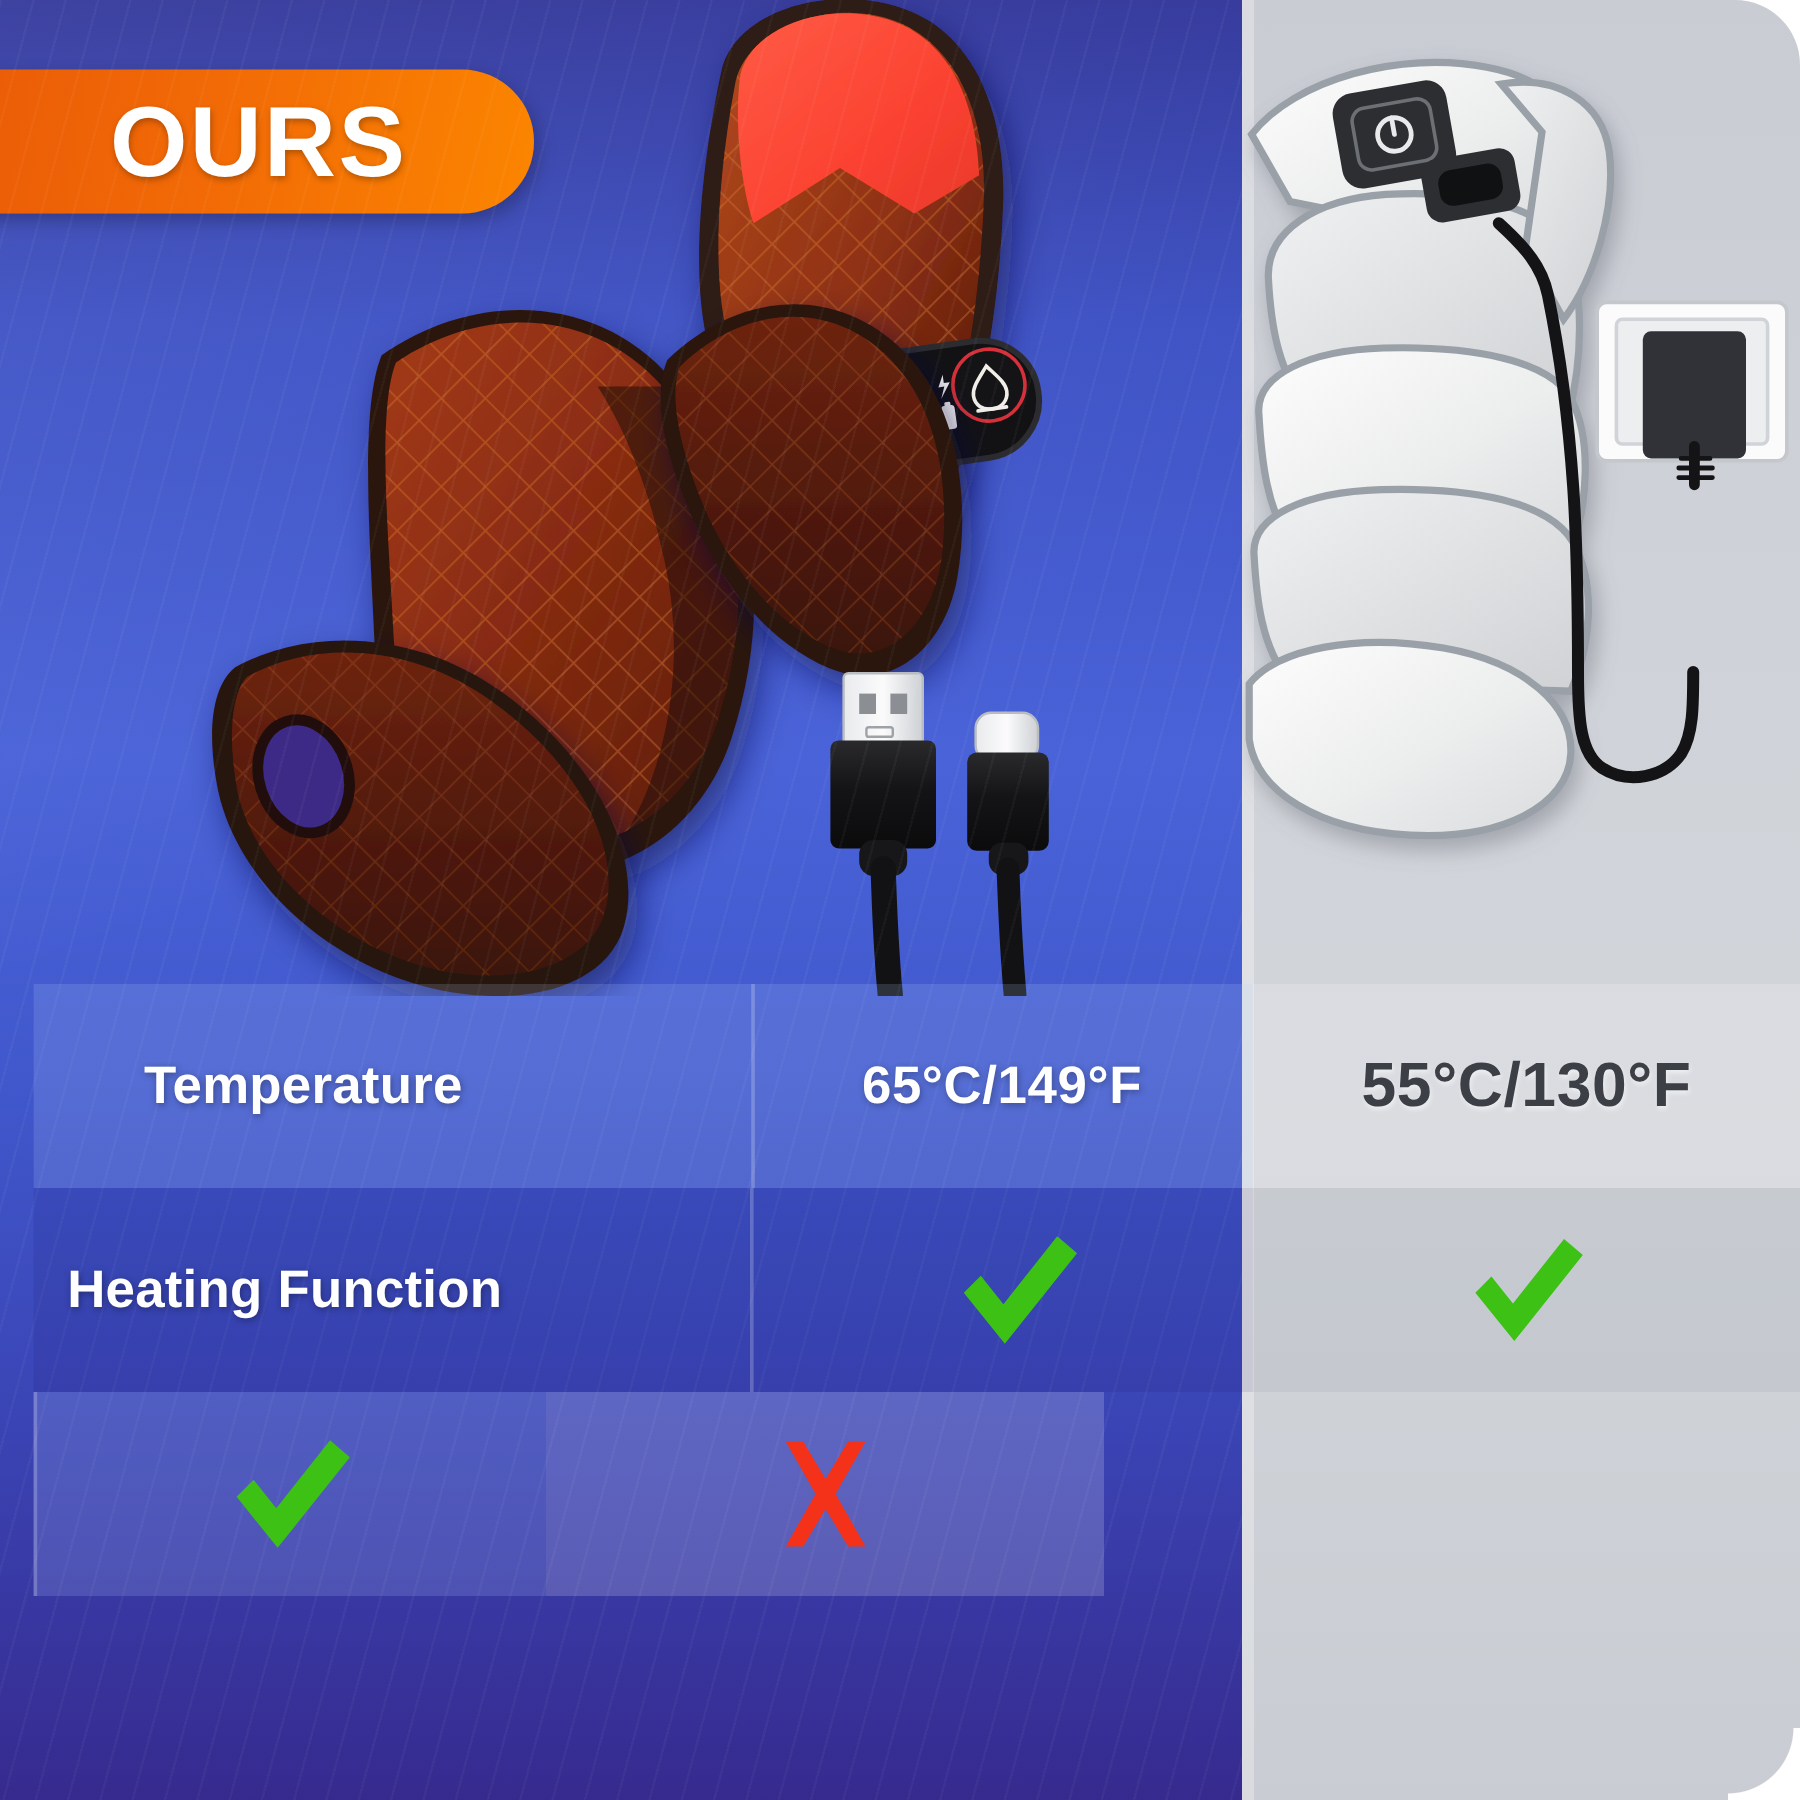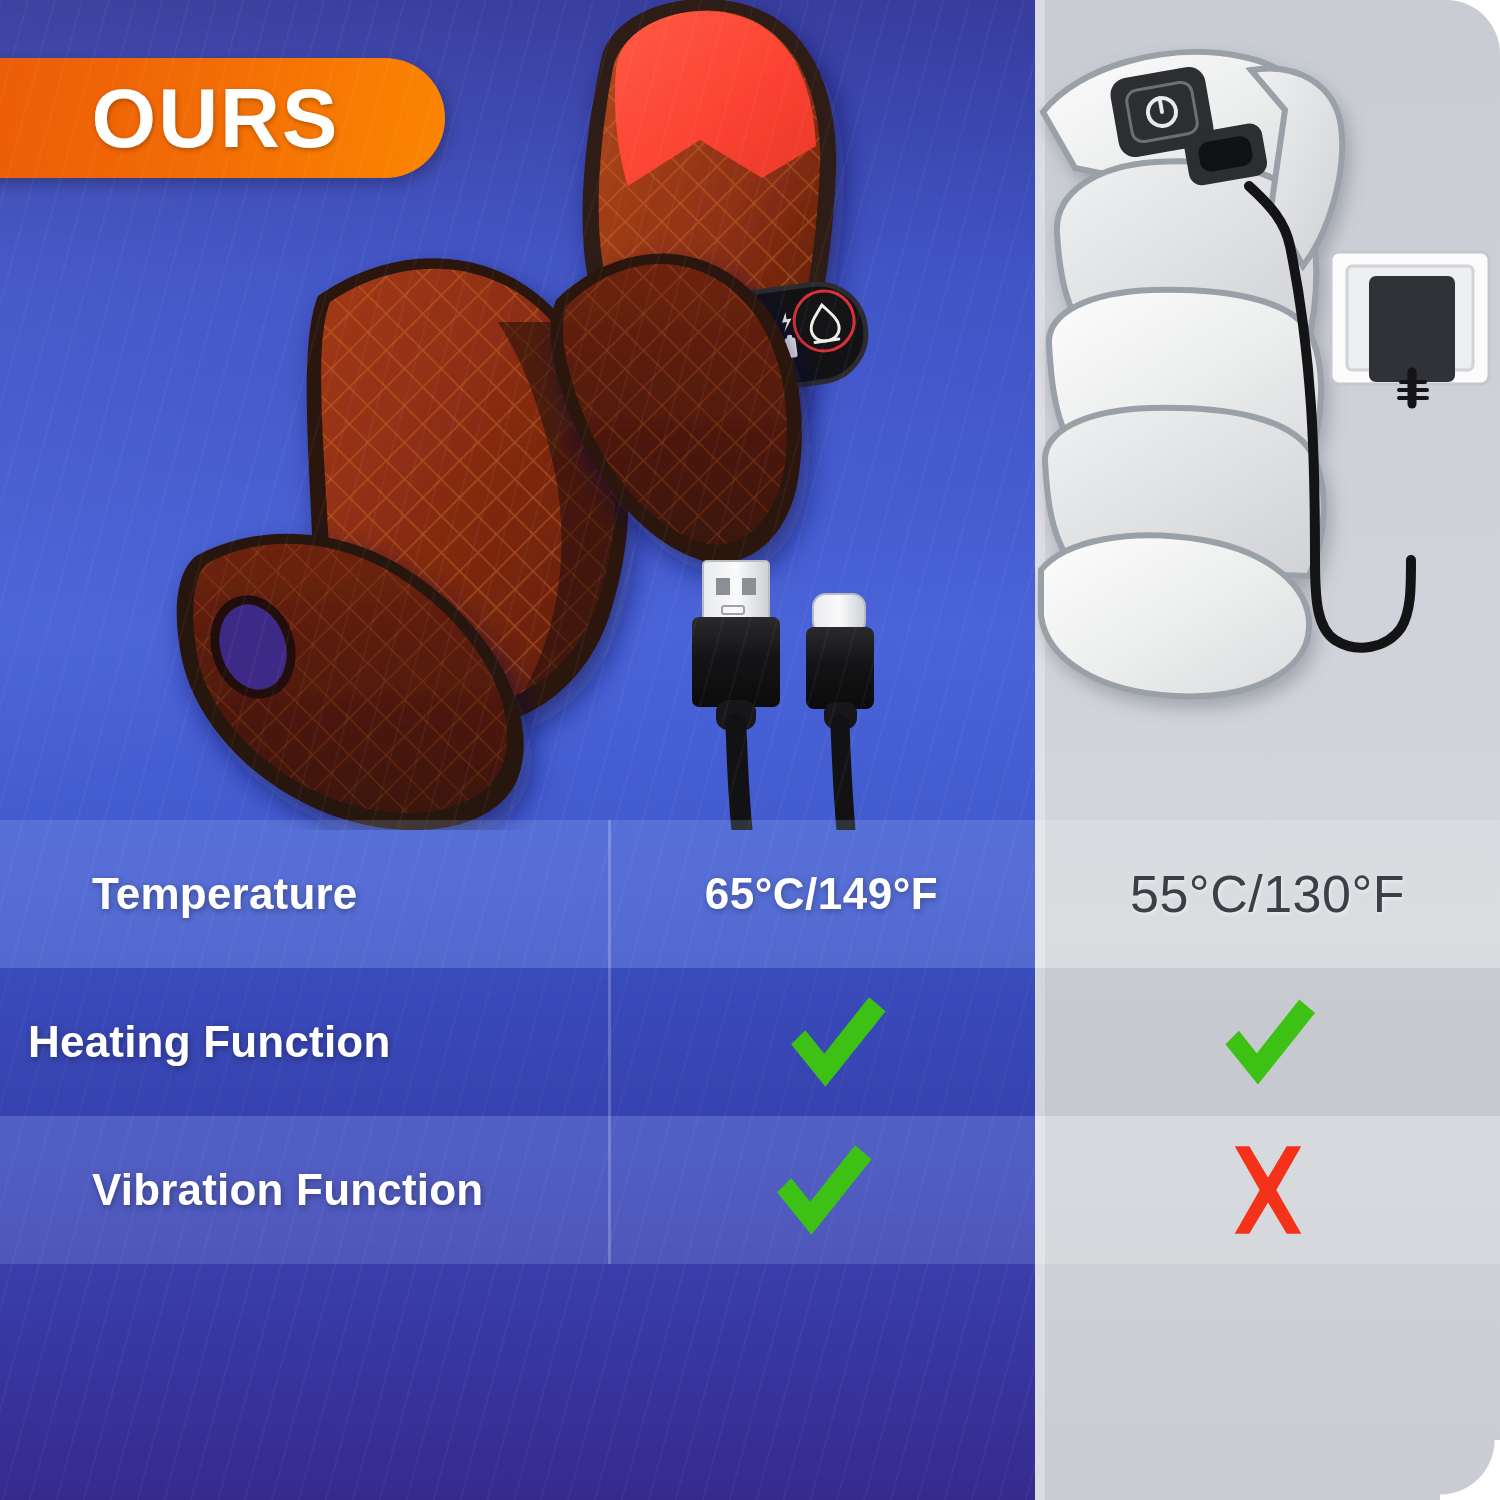--- a/index.html
+++ b/index.html
@@ -88,22 +88,23 @@
   .hero-right { position: absolute; left: 0; top: 0; width: 465px; height: 830px; }
 
   
   .table {
     position: absolute;
     left: 0; top: 820px;
     width: 1500px; height: 680px;
   }
   .row {
     position: relative;
-    height: 148px;
+    height: 170px;
     display: flex;
+    margin-left: 28px;
   }
   .cell {
     position: relative;
     display: flex;
     align-items: center;
     box-sizing: border-box;
   }
   .cell-label {
     width: 608px;
     padding-left: 92px;
@@ -144,21 +145,21 @@
     color: #ffffff;
     font-size: 44px;
     font-weight: 700;
     letter-spacing: .5px;
     text-shadow: 1px 2px 6px rgba(0,0,0,.30);
     white-space: nowrap;
   }
   .value-others {
     color: #3c4046;
     font-size: 52px;
-    font-weight: 400;
+    font-weight: 700;
     letter-spacing: .5px;
     text-shadow: 1px 2px 4px rgba(255,255,255,.55);
     white-space: nowrap;
   }
   .mark svg { display: block; }
 
   
   .corner-mask-br {
     position: absolute;
     right: 0; bottom: 0;
@@ -411,23 +412,20 @@
       <div class="cell cell-others">
         <span class="mark">
           <svg width="112" height="112" viewBox="0 0 100 100">
             <path d="M12 52 L24 40 L40 60 L78 12 L92 24 L41 88 Z" fill="#3ec115"></path>
           </svg>
         </span>
       </div>
     </div>
 
     <div class="row odd">
-      <div class="cell cell-label">
-        <span class="label-text">Vibration Function</span>
-      </div>
       <div class="cell cell-ours">
         <span class="mark">
           <svg width="118" height="118" viewBox="0 0 100 100">
             <path d="M12 52 L24 40 L40 60 L78 12 L92 24 L41 88 Z" fill="#3ec115"></path>
           </svg>
         </span>
       </div>
       <div class="cell cell-others">
         <span class="mark">
           <svg width="104" height="104" viewBox="0 0 100 100">

